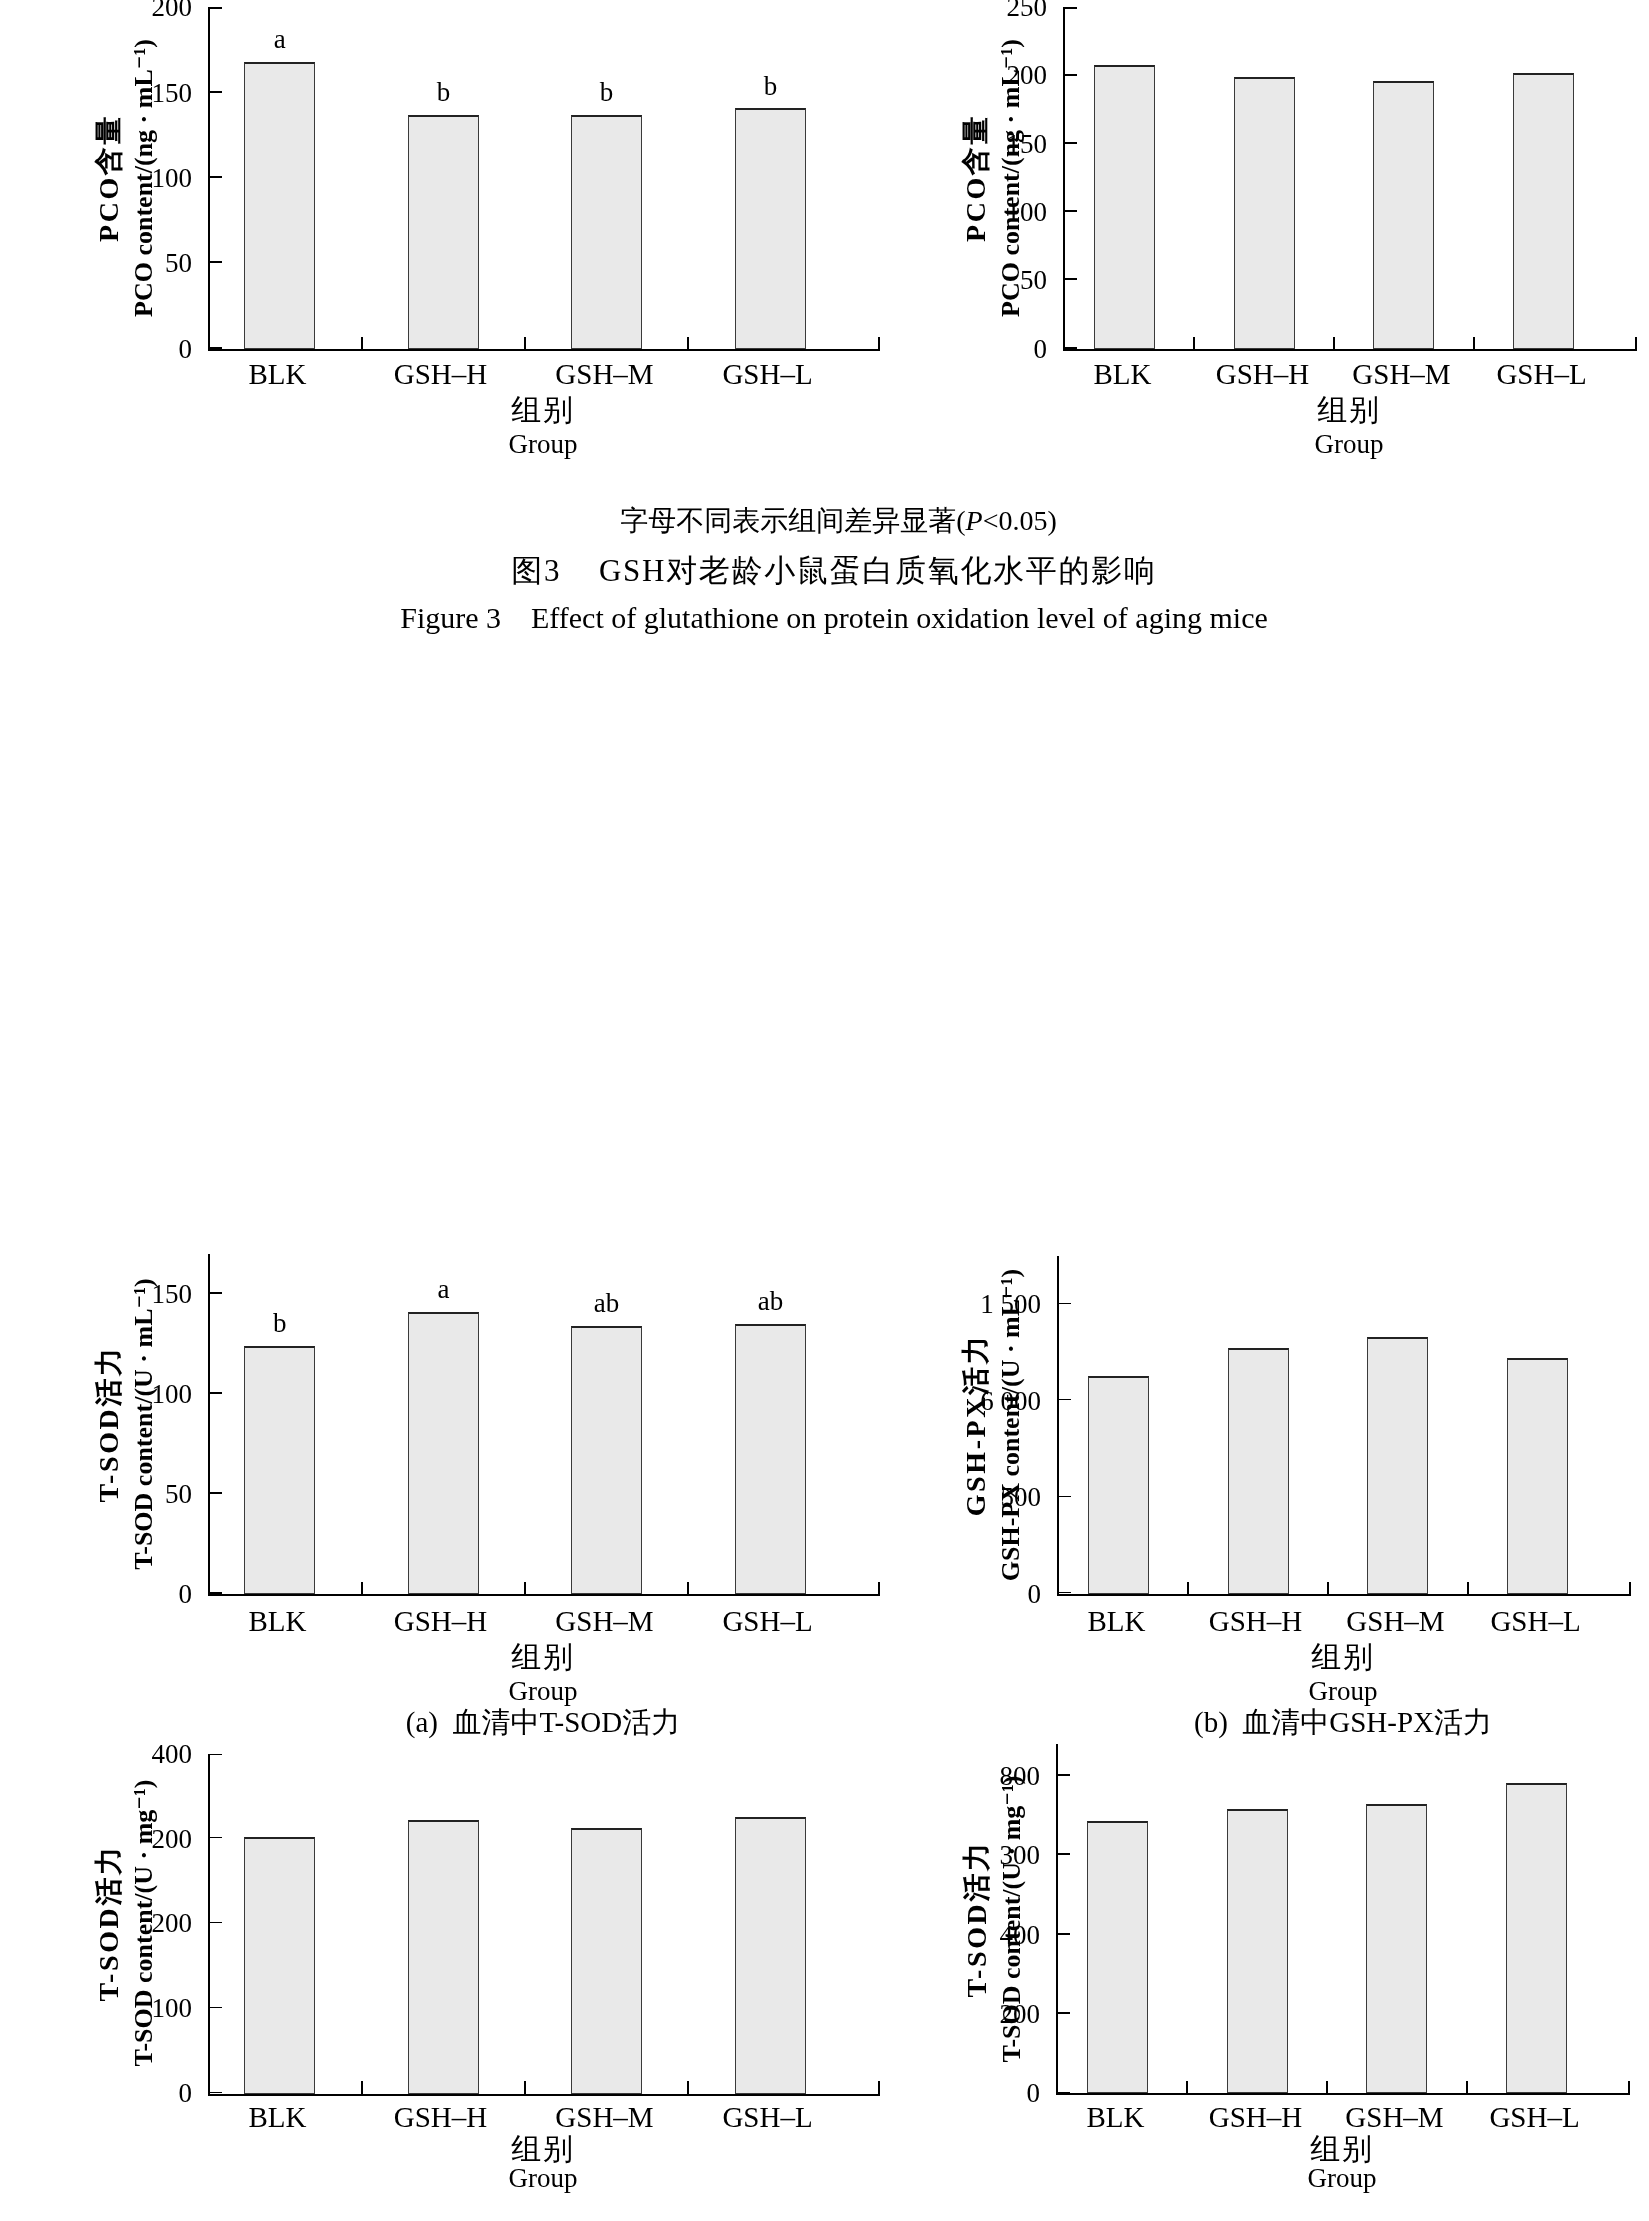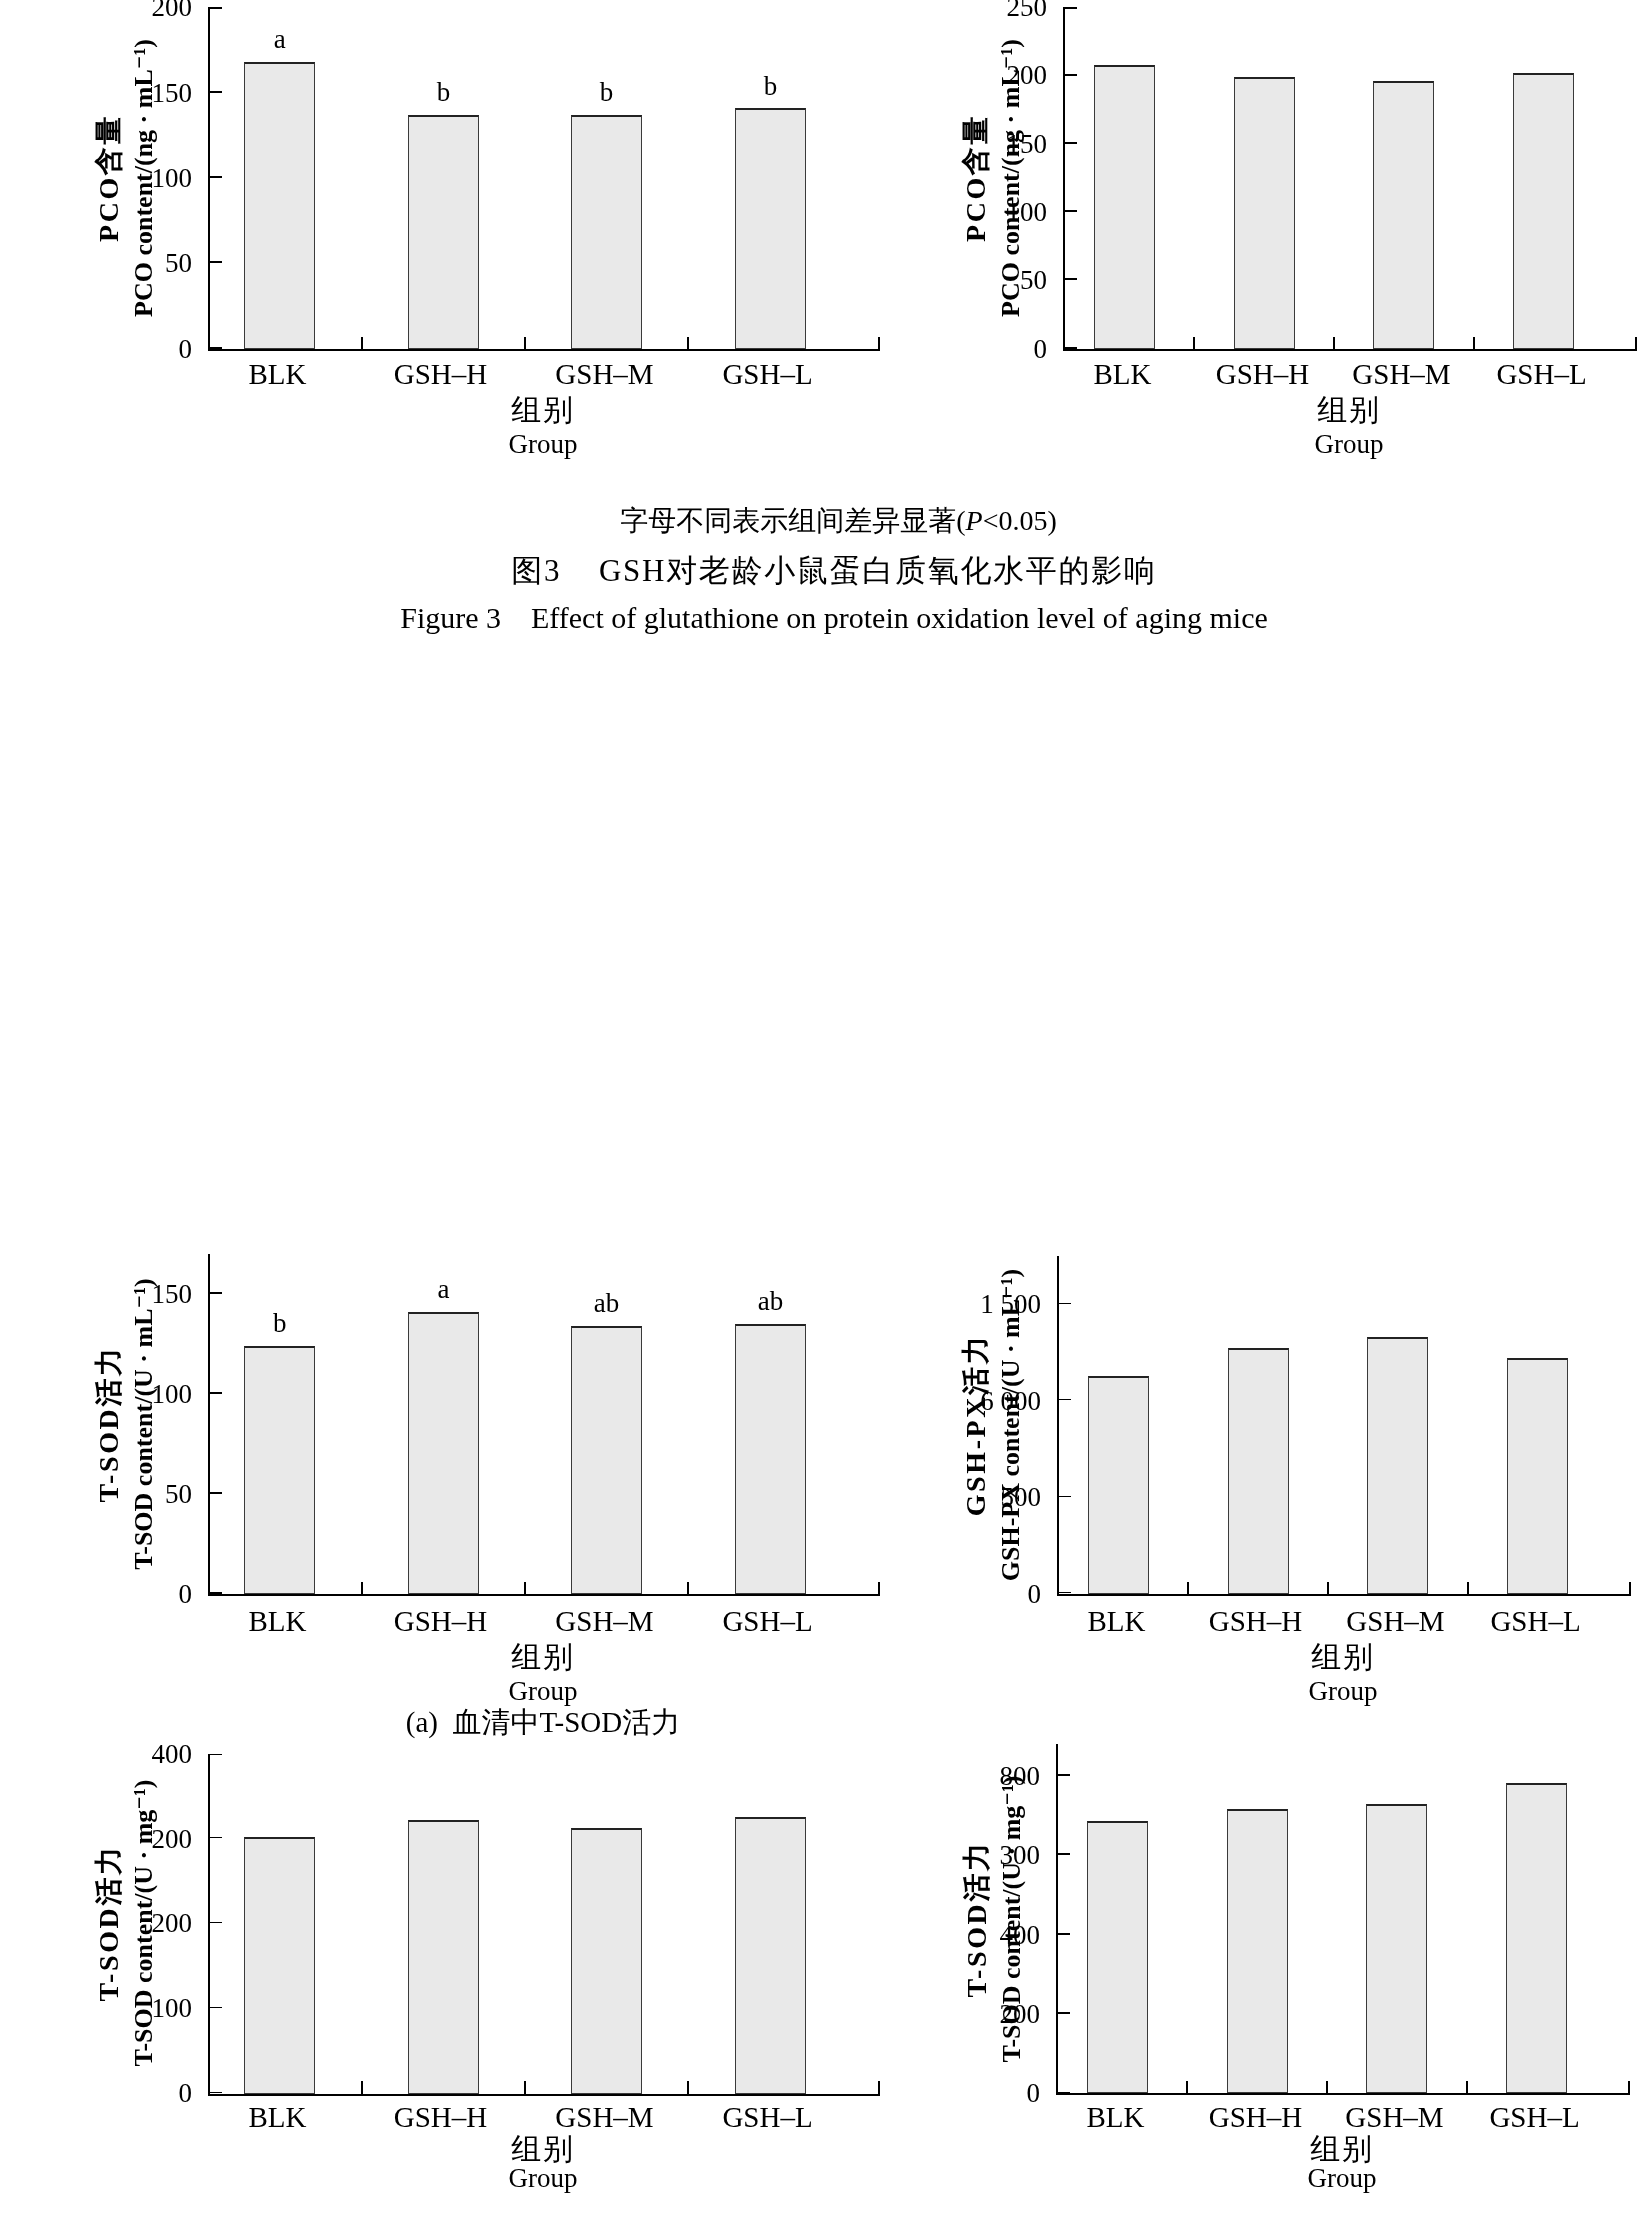--- a/index.html
+++ b/index.html
@@ -161,20 +161,21 @@
       <div class="yticklabel" style="left: 0px; width: 115px; top: 339px;">0</div>
       <div class="yticklabel" style="left: 0px; width: 115px; top: 242px;">500</div>
       <div class="yticklabel" style="left: 0px; width: 115px; top: 146px;">6 000</div>
       <div class="yticklabel" style="left: 0px; width: 115px; top: 49px;">1 500</div>
       <div class="xcat" style="left: 112px; width: 157px; top: 366px;">BLK</div>
       <div class="xcat" style="left: 251px; width: 157px; top: 366px;">GSH–H</div>
       <div class="xcat" style="left: 391px; width: 157px; top: 366px;">GSH–M</div>
       <div class="xcat" style="left: 531px; width: 157px; top: 366px;">GSH–L</div>
       <div class="xtitle-zh" style="left: 286px; width: 262px; top: 401px;">组别</div>
       <div class="xtitle-en" style="left: 286px; width: 262px; top: 436px;">Group</div>
+      <div class="caption" style="left: 129px; width: 576px; top: 467px;">(b)  血清中GSH-PX活力</div>
     </div>
   <div class="chart" style="left: 35px; top: 1729px; width: 864px; height: 500px;">
       <div class="ytitle" style="width: 340px; height: 84px; left: -72px; top: 152px;">
         <div class="zh">T-SOD活力</div>
         <div class="en">T-SOD content/(U · mg⁻¹)</div>
       </div>
       <div class="plot" style="left: 173px; top: 24.5px; width: 670px; height: 340px;">
         <div class="ytick" style="top: 338px;"></div>
         <div class="ytick" style="top: 253px;"></div>
         <div class="ytick" style="top: 168px;"></div>

